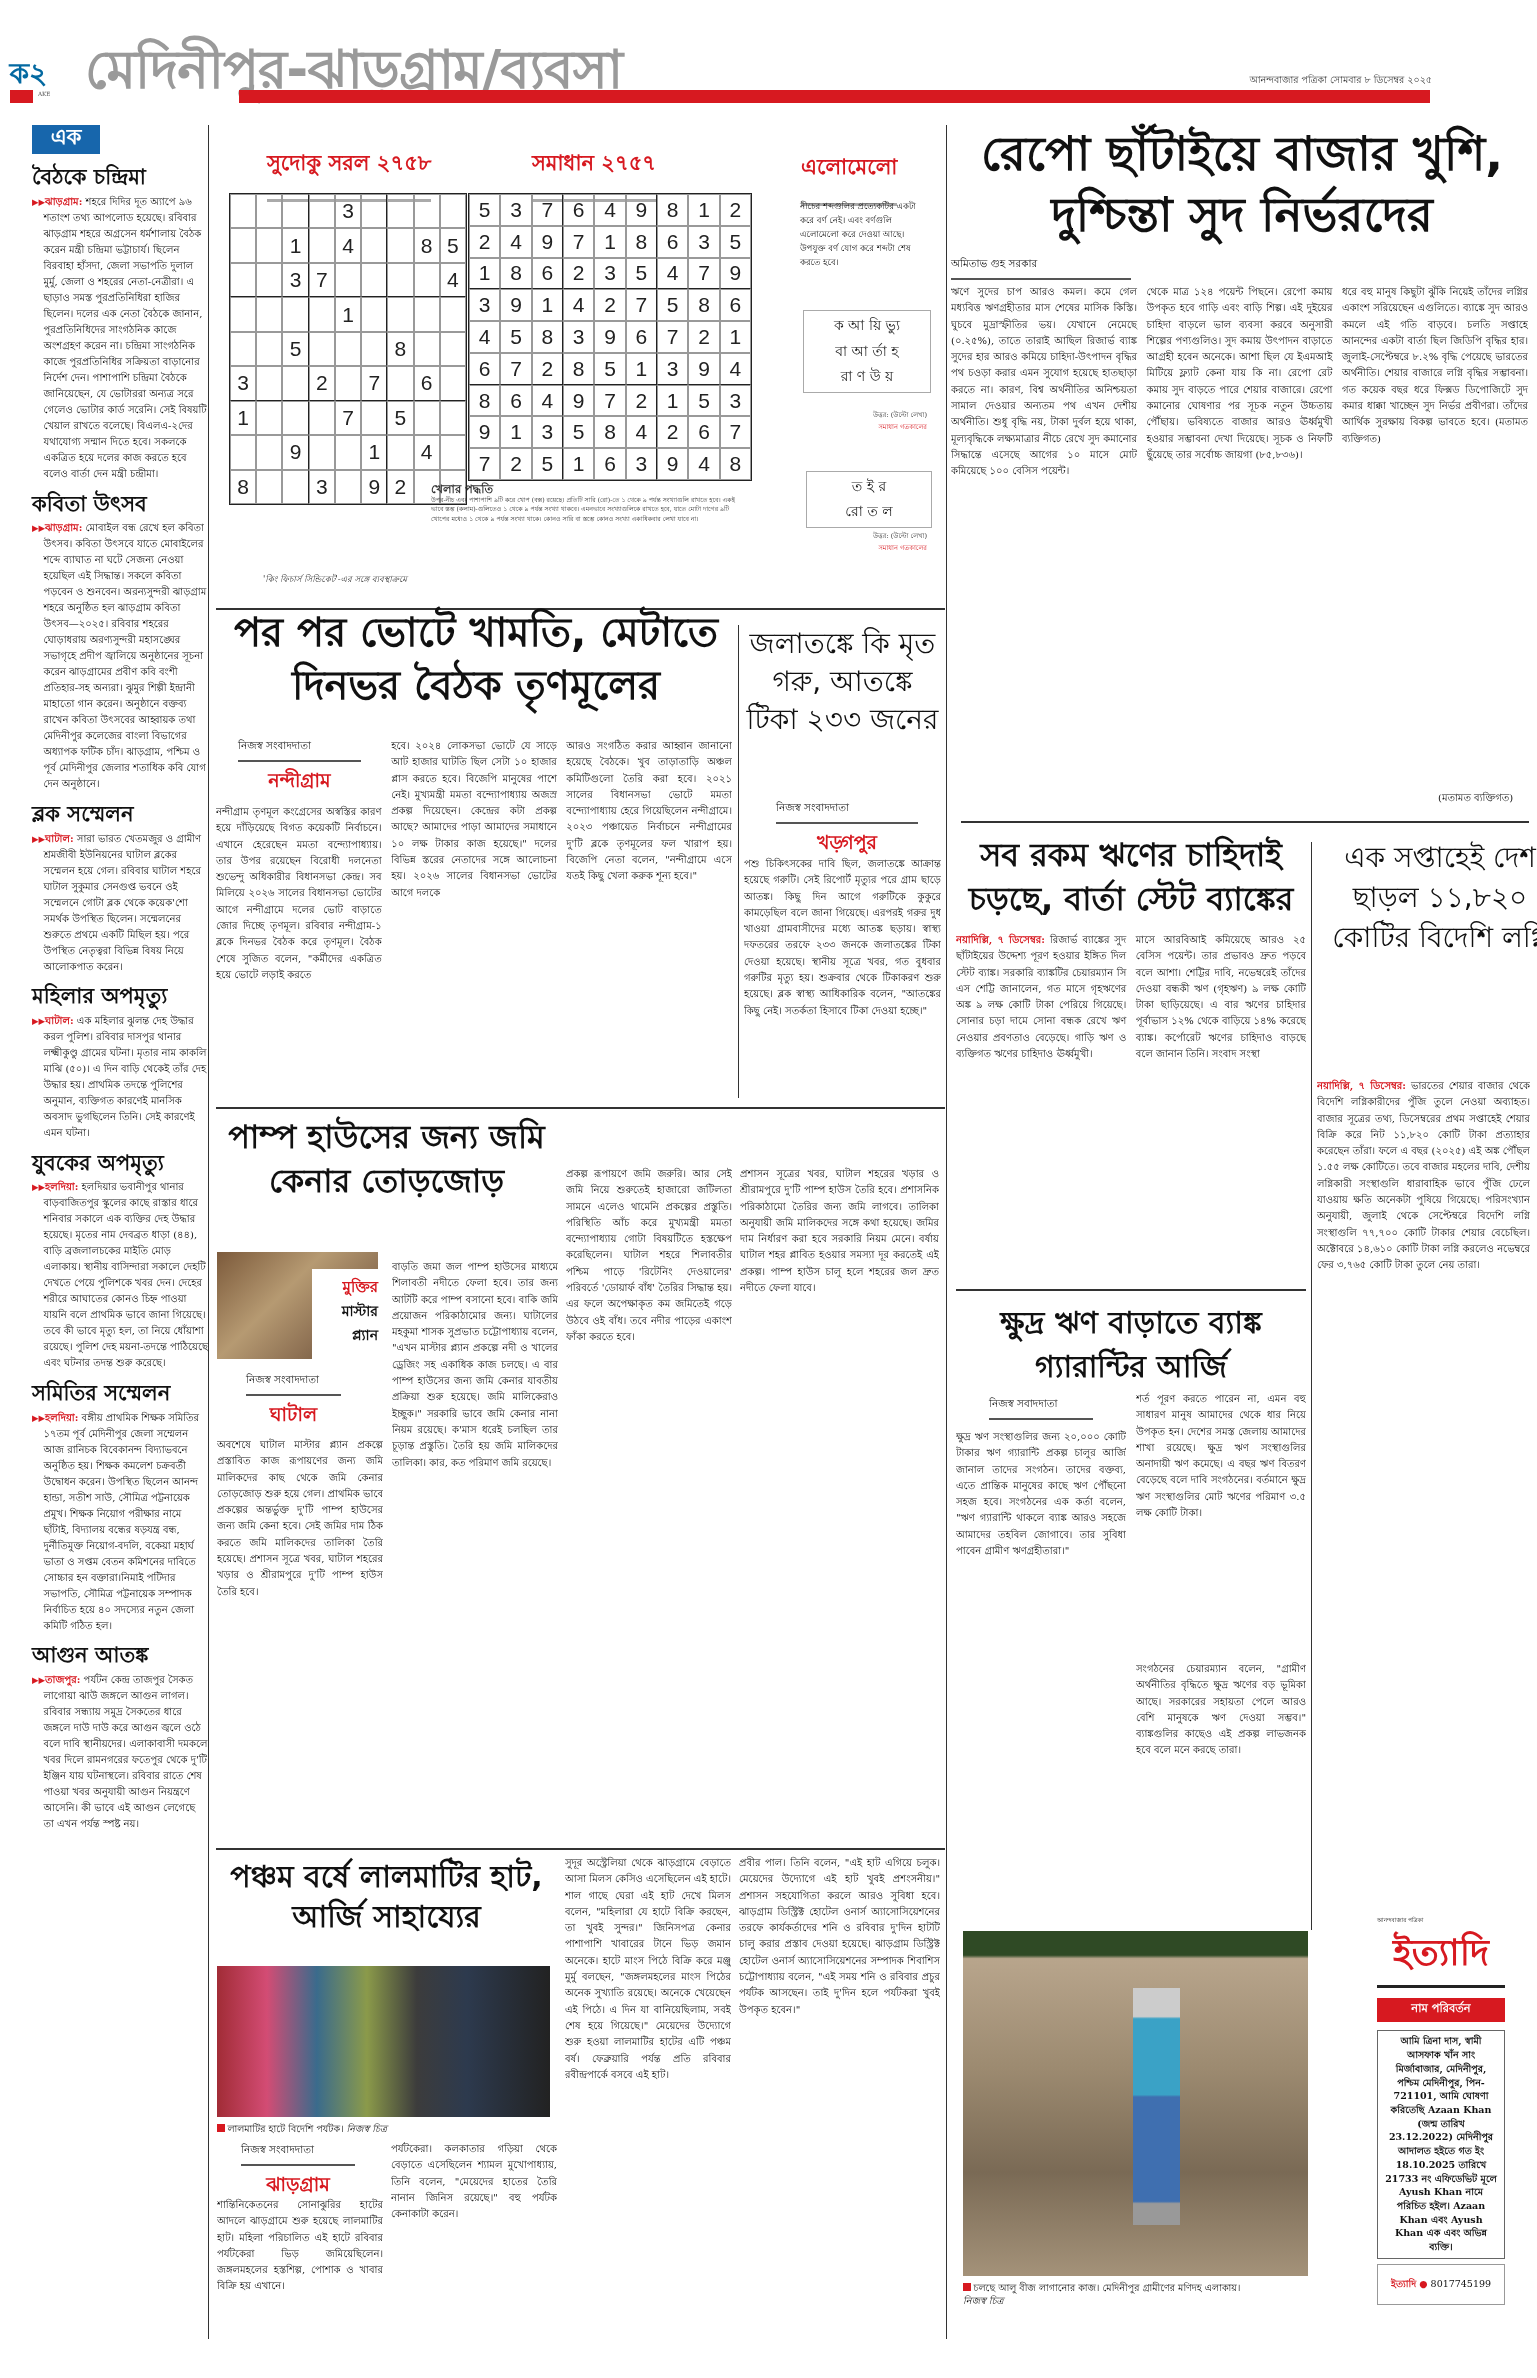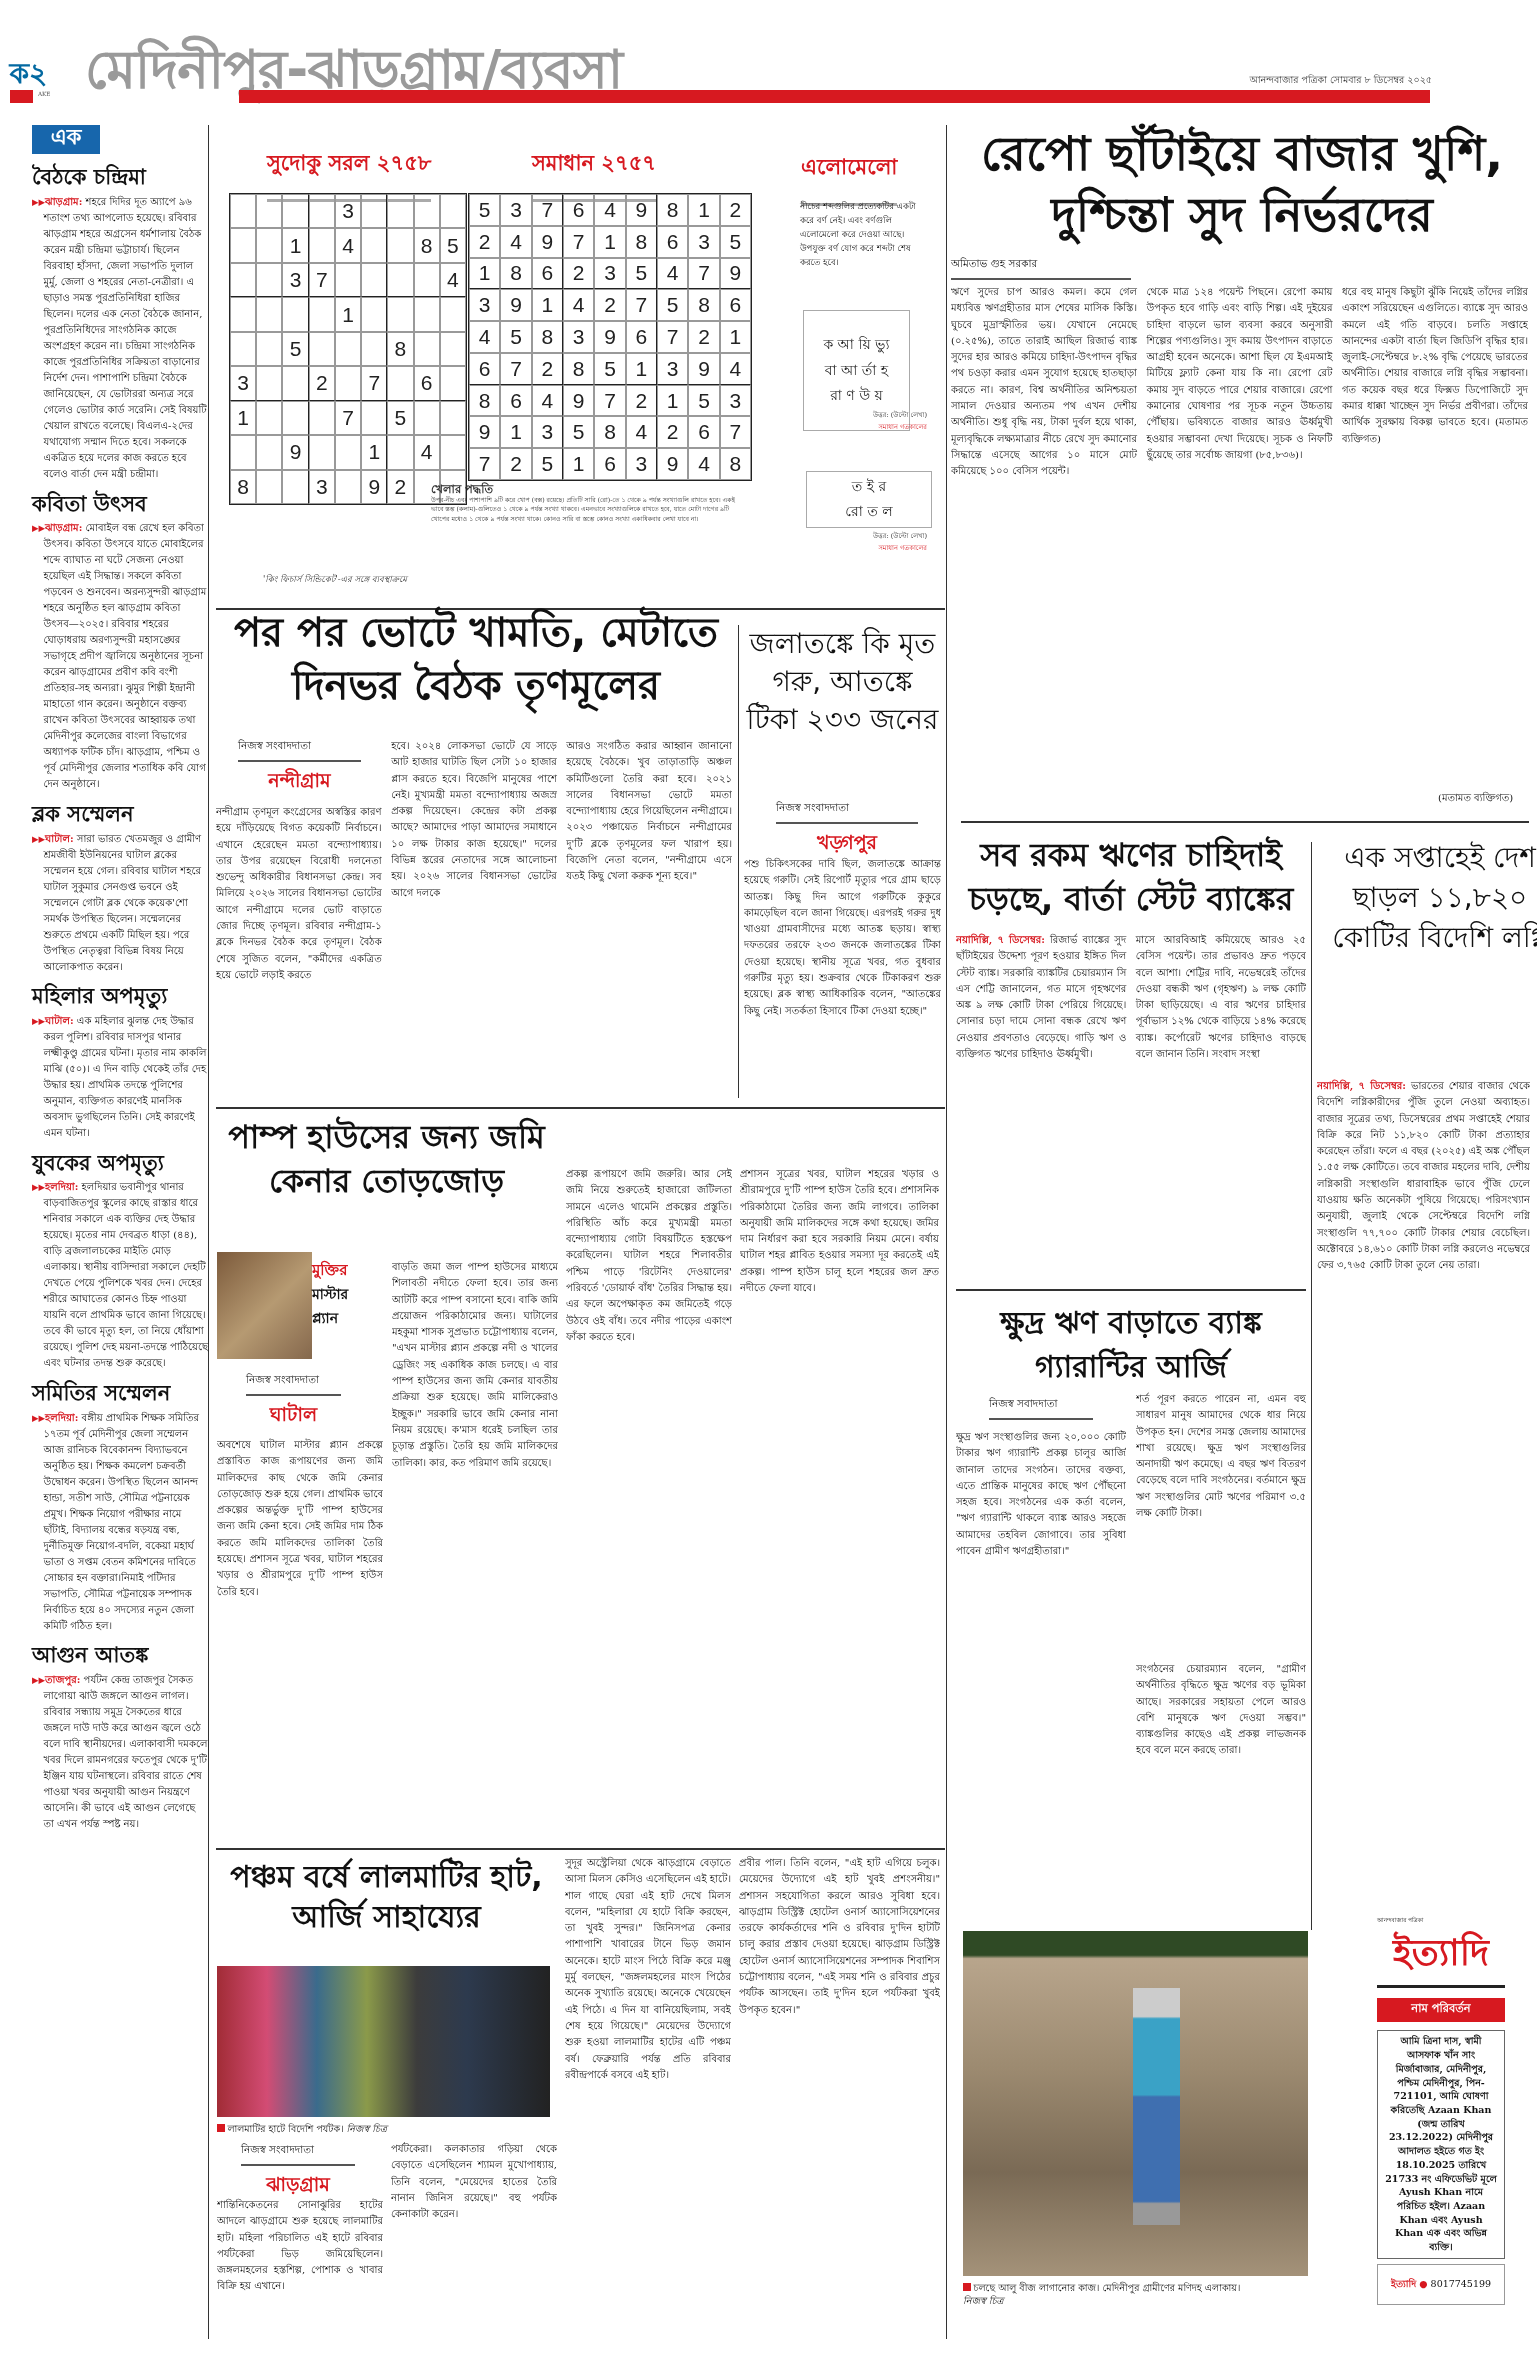--- a/index.html
+++ b/index.html
@@ -262,21 +262,21 @@
     <div>8</div>
   </div>
 <div class="abs rules" style="left:431px;top:485px;width:312px">
   <div style="font-size:11.4px;font-weight:bold">খেলার পদ্ধতি</div>
   <div>উপর-নীচ এবং পাশাপাশি ৯টি করে খোপ (বক্স) রয়েছে। প্রতিটি সারি (রো)-তে ১ থেকে ৯ পর্যন্ত সংখ্যাগুলি রাখতে হবে। একই ভাবে স্তম্ভ (কলাম)-গুলিতেও ১ থেকে ৯ পর্যন্ত সংখ্যা থাকবে। এমনভাবে সংখ্যাগুলিকে রাখতে হবে, যাতে মোটা দাগের ৯টি খোপের মধ্যেও ১ থেকে ৯ পর্যন্ত সংখ্যা থাকে। কোনও সারি বা স্তম্ভে কোনও সংখ্যা একাধিকবার লেখা যাবে না।</div>
 </div>
 <div class="abs small-credit" style="left:263px;top:573px">'কিং ফিচার্স সিন্ডিকেট'-এর সঙ্গে ব্যবস্থাক্রমে</div>
 
 <div class="abs" style="left:801px;top:151px"><span class="sec-title">এলোমেলো</span></div>
 <div class="abs scr-instr" style="left:800px;top:199px;width:132px">নীচের শব্দগুলির প্রত্যেকটির একটা করে বর্ণ নেই। এবং বর্ণগুলি এলোমেলো করে দেওয়া আছে। উপযুক্ত বর্ণ যোগ করে শব্দটা শেষ করতে হবে।</div>
-<div class="abs scr-box" style="left:803px;top:310px;width:107px;padding:21px 0">
+<div class="abs scr-box" style="left:803px;top:310px;width:128px;padding:2px 0">
   <div>ক আ য়ি ভ্যু</div>
   <div>বা আ র্তা হ</div>
   <div>রা ণ উ য়</div>
 </div>
 <div class="abs scr-clue" style="left:804px;top:409px;width:123px">
   <div>উত্তর: (উল্টো লেখা)</div>
   <div class="r">সমাধান গতকালের</div>
 </div>
 <div class="abs scr-box" style="left:806px;top:471px;width:126px;padding:1.9px 0">
   <div>ত ই র</div>
@@ -317,21 +317,21 @@
 <div class="abs" style="left:776px;top:800px;width:142px">
   <div class="byline">নিজস্ব সংবাদদাতা</div>
   <div class="dateline" style="margin-top:3.8px">খড়্গপুর</div>
 </div>
 <div class="abs body-txt" style="left:744px;top:856px;width:197px;height:237px;overflow:hidden">পশু চিকিৎসকের দাবি ছিল, জলাতঙ্কে আক্রান্ত হয়েছে গরুটি। সেই রিপোর্ট মৃত্যুর পরে গ্রাম ছাড়ে আতঙ্ক। কিছু দিন আগে গরুটিকে কুকুরে কামড়েছিল বলে জানা গিয়েছে। এরপরই গরুর দুধ খাওয়া গ্রামবাসীদের মধ্যে আতঙ্ক ছড়ায়। স্বাস্থ্য দফতরের তরফে ২৩৩ জনকে জলাতঙ্কের টিকা দেওয়া হয়েছে। স্থানীয় সূত্রে খবর, গত বুধবার গরুটির মৃত্যু হয়। শুক্রবার থেকে টিকাকরণ শুরু হয়েছে। ব্লক স্বাস্থ্য আধিকারিক বলেন, "আতঙ্কের কিছু নেই। সতর্কতা হিসাবে টিকা দেওয়া হচ্ছে।"</div>
 
 <div class="abs hline" style="left:216px;top:1107px;width:729px"></div>
 
 <div class="abs hl" style="left:216px;top:1115px;width:341px;font-size:32px;line-height:44px">পাম্প হাউসের জন্য জমি কেনার তোড়জোড়</div>
 <div class="abs photo" style="left:217px;top:1252px;width:161px;height:107px">
-  <div style="position:absolute;right:0;top:0;width:66px;height:107px;background:#fff;text-align:left;padding-top:5.7px;font-weight:bold;font-family:Liberation Sans, sans-serif">
+  <div style="position:absolute;right:0;top:17px;width:66px;height:107px;background:#fff;text-align:right;padding-top:5.7px;font-weight:bold;font-family:Liberation Sans, sans-serif">
     <div style="color:#d71920;font-size:15px">মুক্তির</div>
     <div style="font-size:14px">মাস্টার</div>
     <div style="font-size:14px">প্ল্যান</div>
   </div>
 </div>
 <div class="abs" style="left:246px;top:1372px;width:95px">
   <div class="byline">নিজস্ব সংবাদদাতা</div>
   <div class="dateline" style="margin-top:3.8px">ঘাটাল</div>
 </div>
 <div class="abs body-txt" style="left:217px;top:1437px;width:166px;height:379px;overflow:hidden">অবশেষে ঘাটাল মাস্টার প্ল্যান প্রকল্পে প্রস্তাবিত কাজ রূপায়ণের জন্য জমি মালিকদের কাছ থেকে জমি কেনার তোড়জোড় শুরু হয়ে গেল। প্রাথমিক ভাবে প্রকল্পের অন্তর্ভুক্ত দু'টি পাম্প হাউসের জন্য জমি কেনা হবে। সেই জমির দাম ঠিক করতে জমি মালিকদের তালিকা তৈরি হয়েছে। প্রশাসন সূত্রে খবর, ঘাটাল শহরের খড়ার ও শ্রীরামপুরে দু'টি পাম্প হাউস তৈরি হবে।</div>

